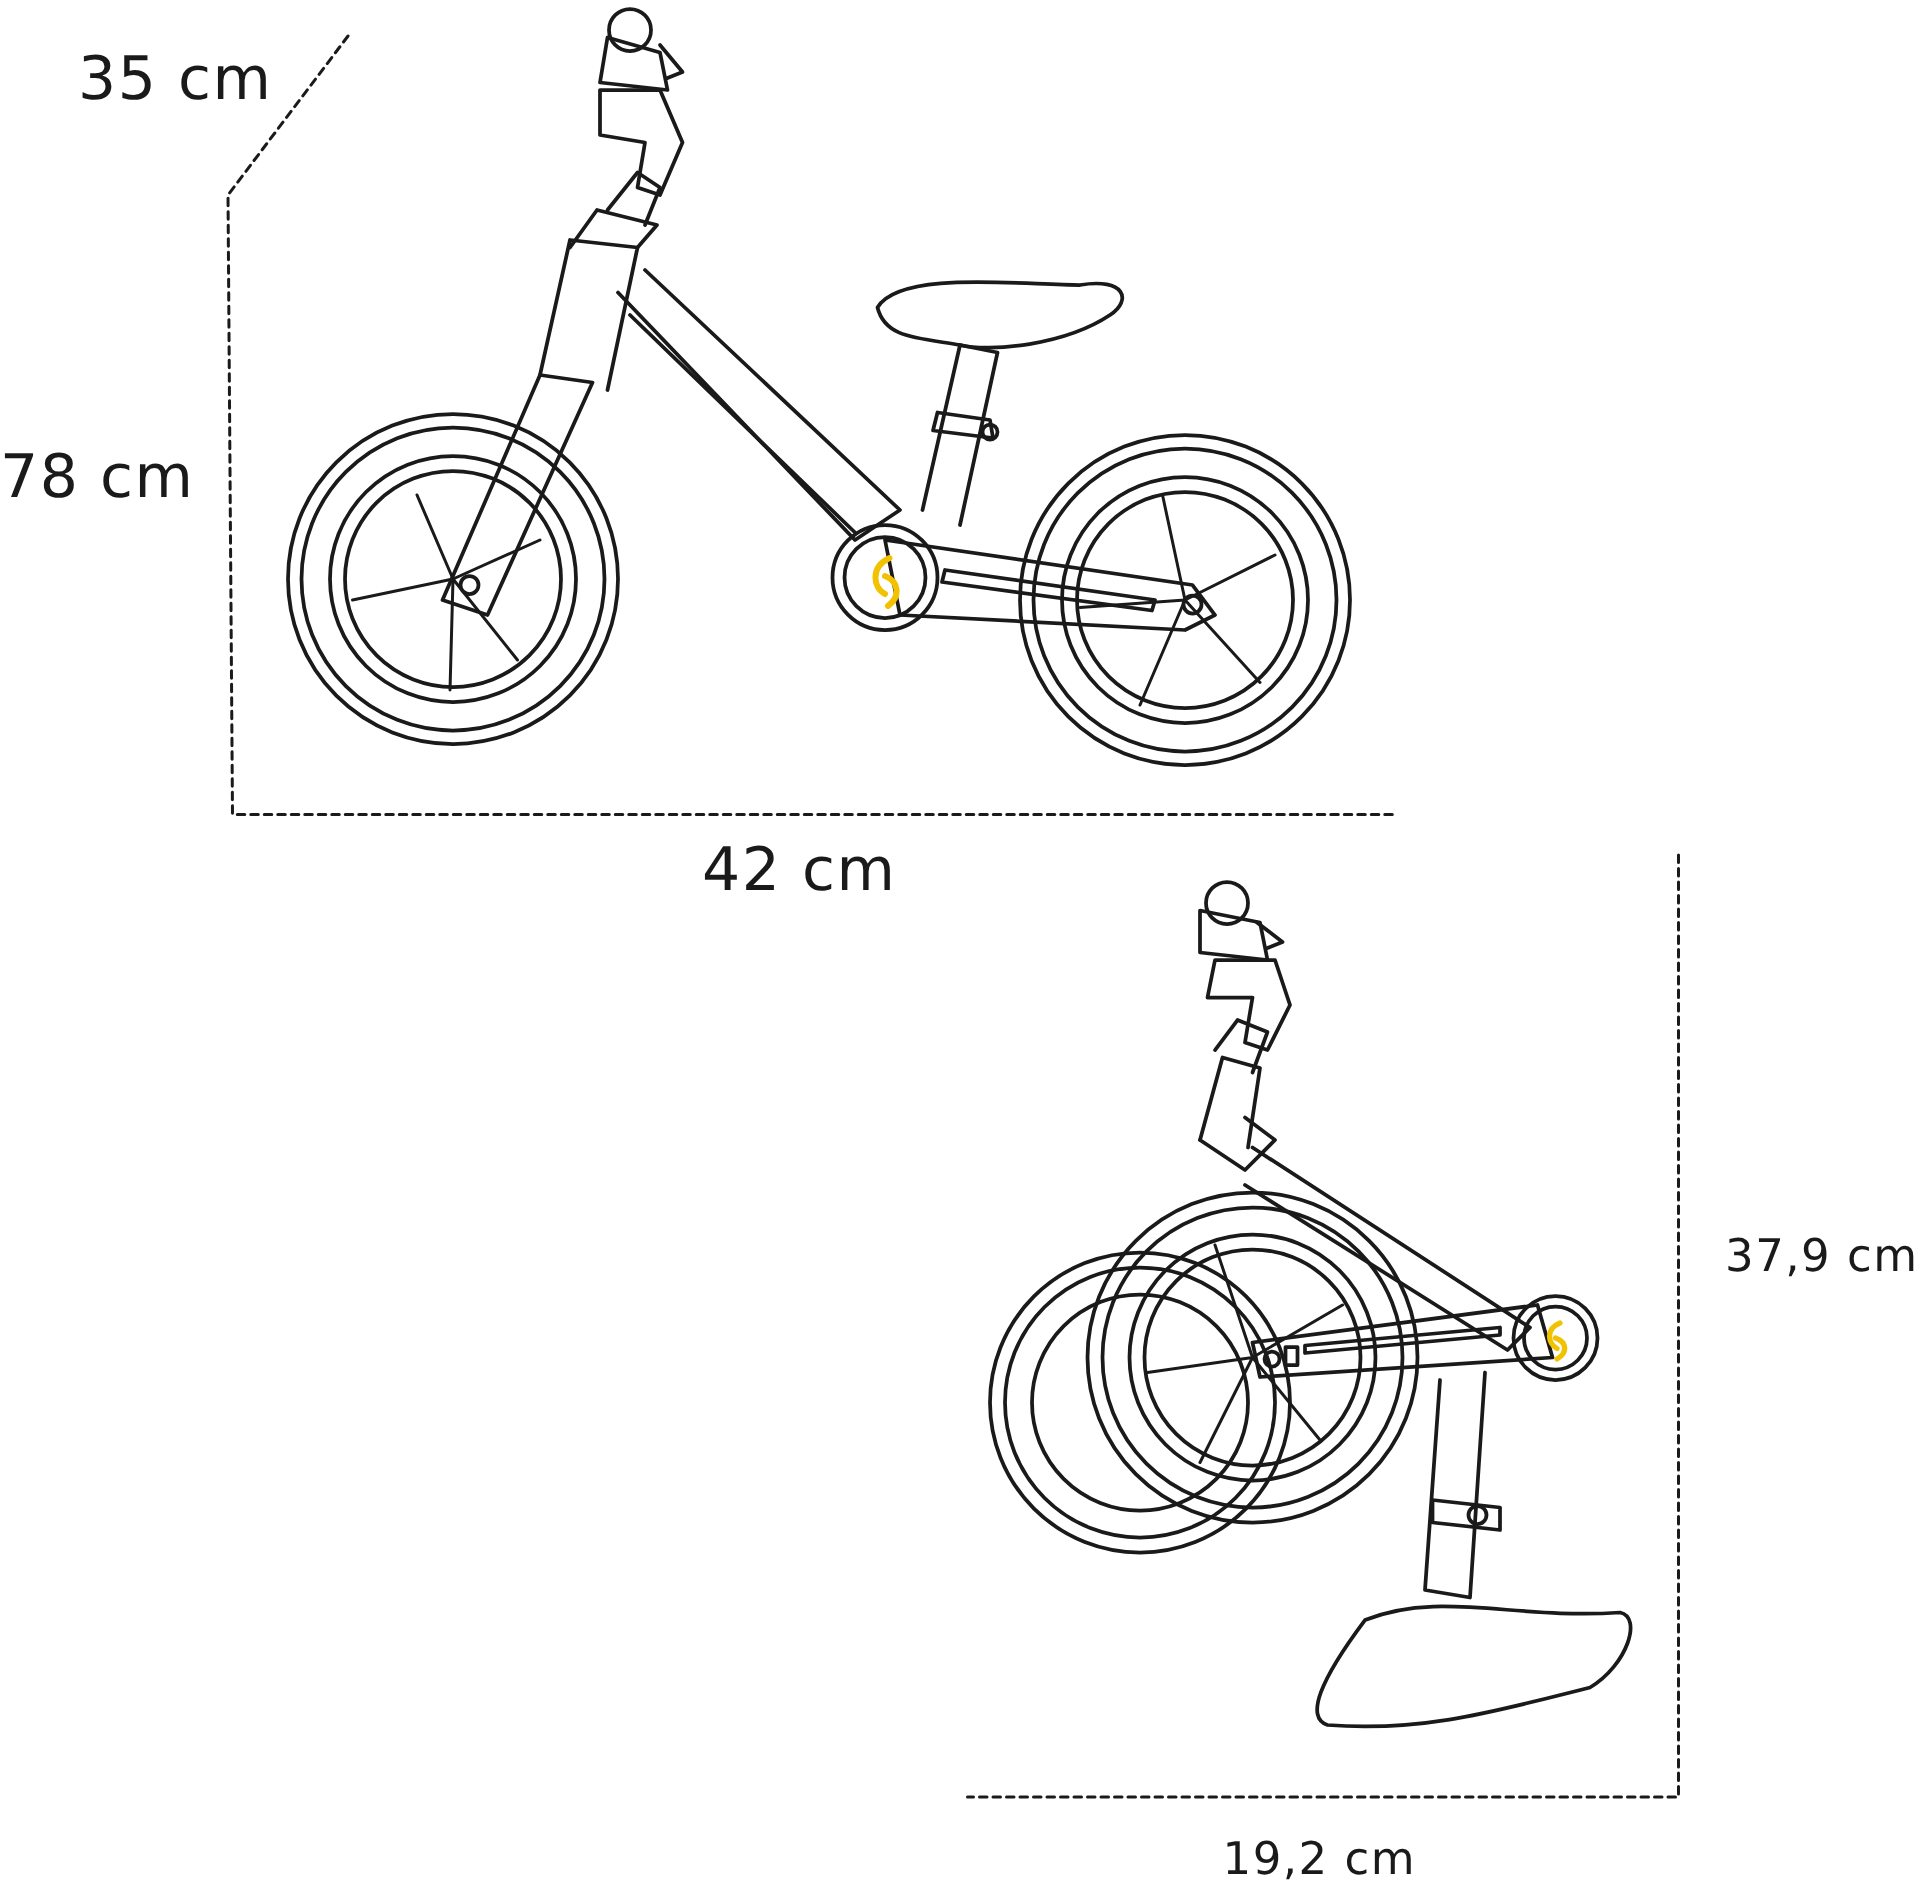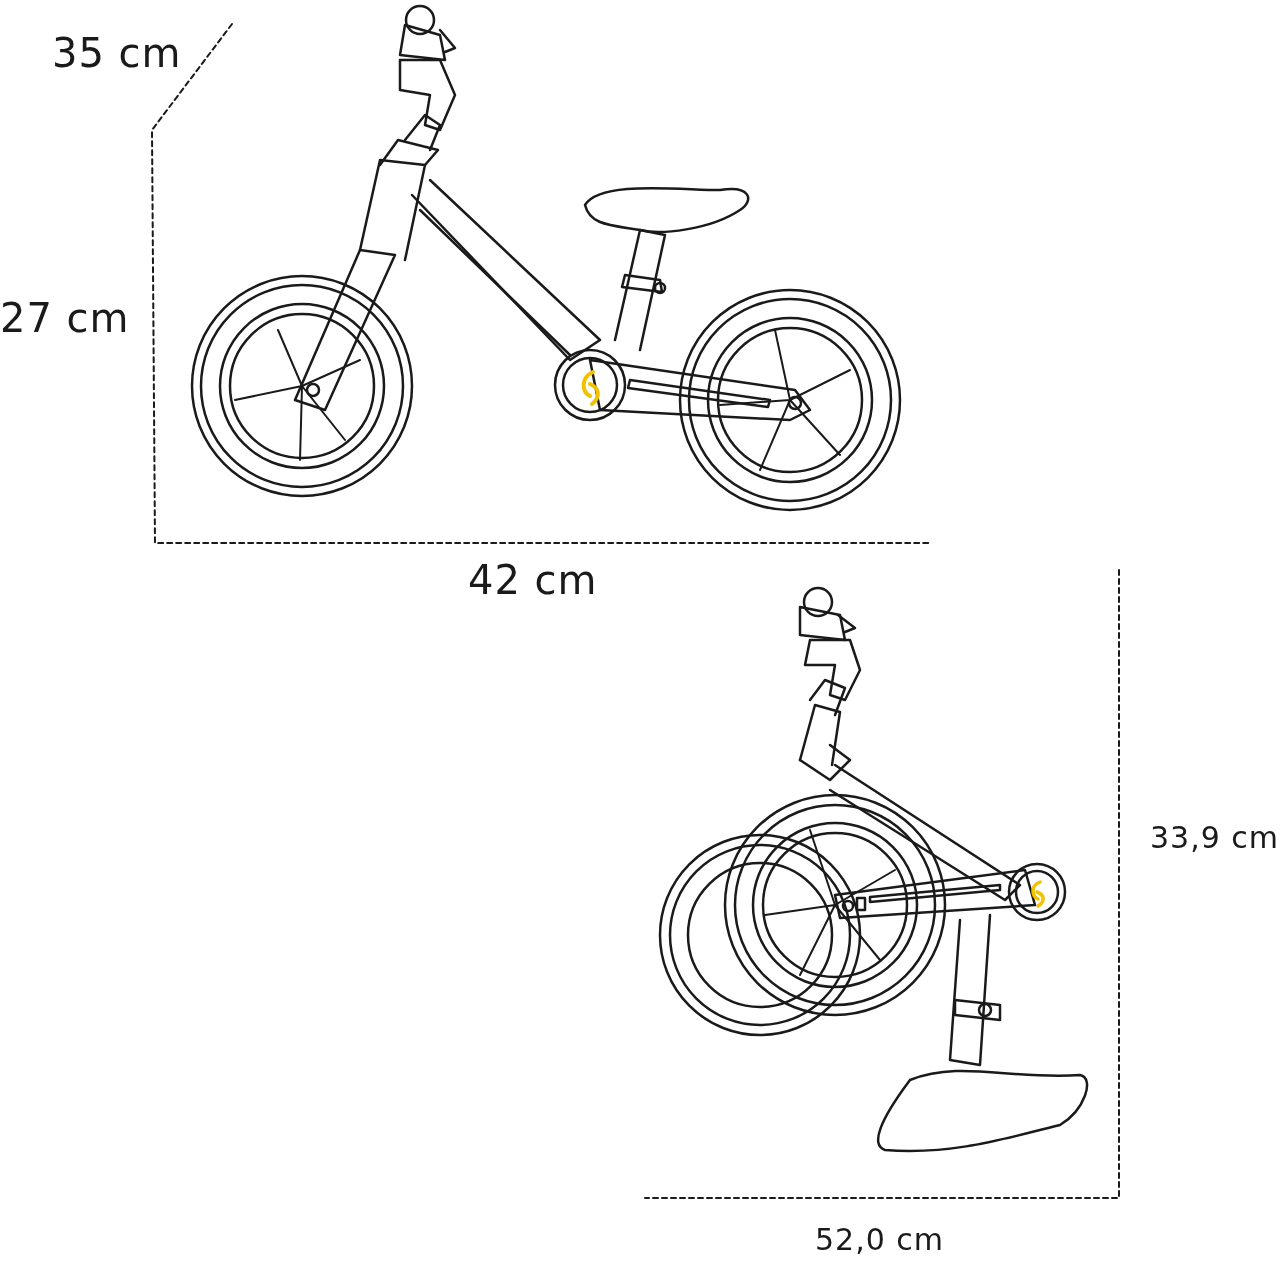--- a/index.html
+++ b/index.html
@@ -103,16 +103,16 @@
       <path d="M955,1000 L1000,1005 L1000,1020 L955,1015 Z"></path>
       <circle cx="985" cy="1010" r="6"></circle>
 
       <path d="M910,1080 C960,1060 1010,1080 1080,1075 C1095,1078 1085,1110 1060,1125 C1000,1140 950,1155 885,1150 C870,1145 880,1120 910,1080 Z"></path>
     </g>
     <path d="M1040,882 C1030,886 1032,896 1038,899 M1037,892 C1045,895 1045,902 1038,906" stroke="#f2c200" stroke-width="3.5"></path>
   </g>
 </svg>
 
 <div class="label big" style="left:52px; top:30px;">35 cm</div>
-<div class="label big" style="left:0px; top:295px;">27 cm</div>
+<div class="label big" style="left:0px; top:295px;">78 cm</div>
 <div class="label big" style="left:468px; top:557px;">42 cm</div>
-<div class="label small" style="left:1150px; top:820px;">33,9 cm</div>
-<div class="label small" style="left:815px; top:1222px;">52,0 cm</div>
+<div class="label small" style="left:1150px; top:820px;">37,9 cm</div>
+<div class="label small" style="left:815px; top:1222px;">19,2 cm</div>
 
 </body></html>

